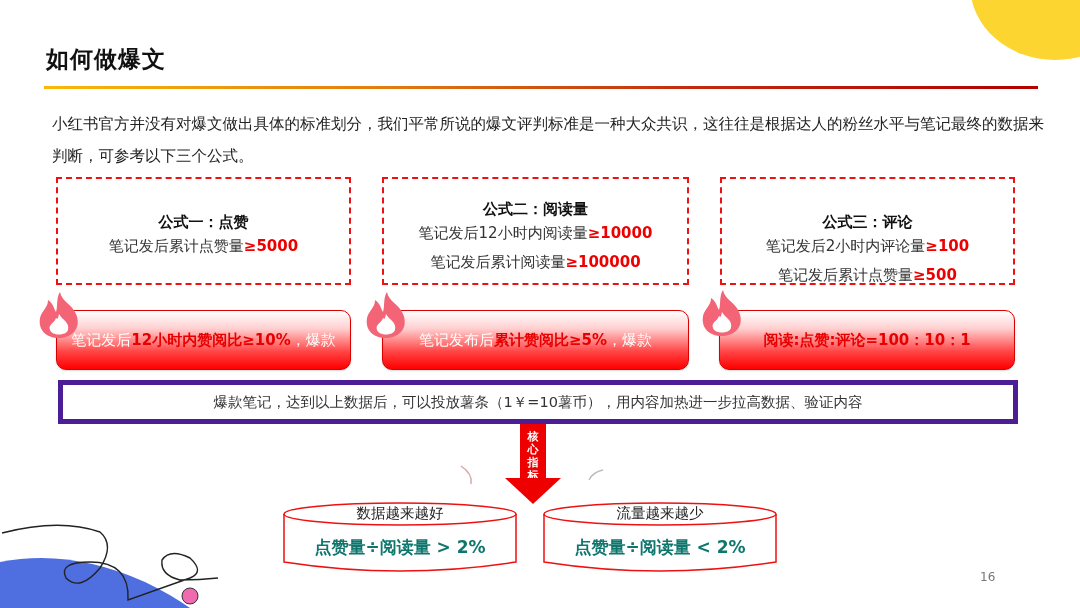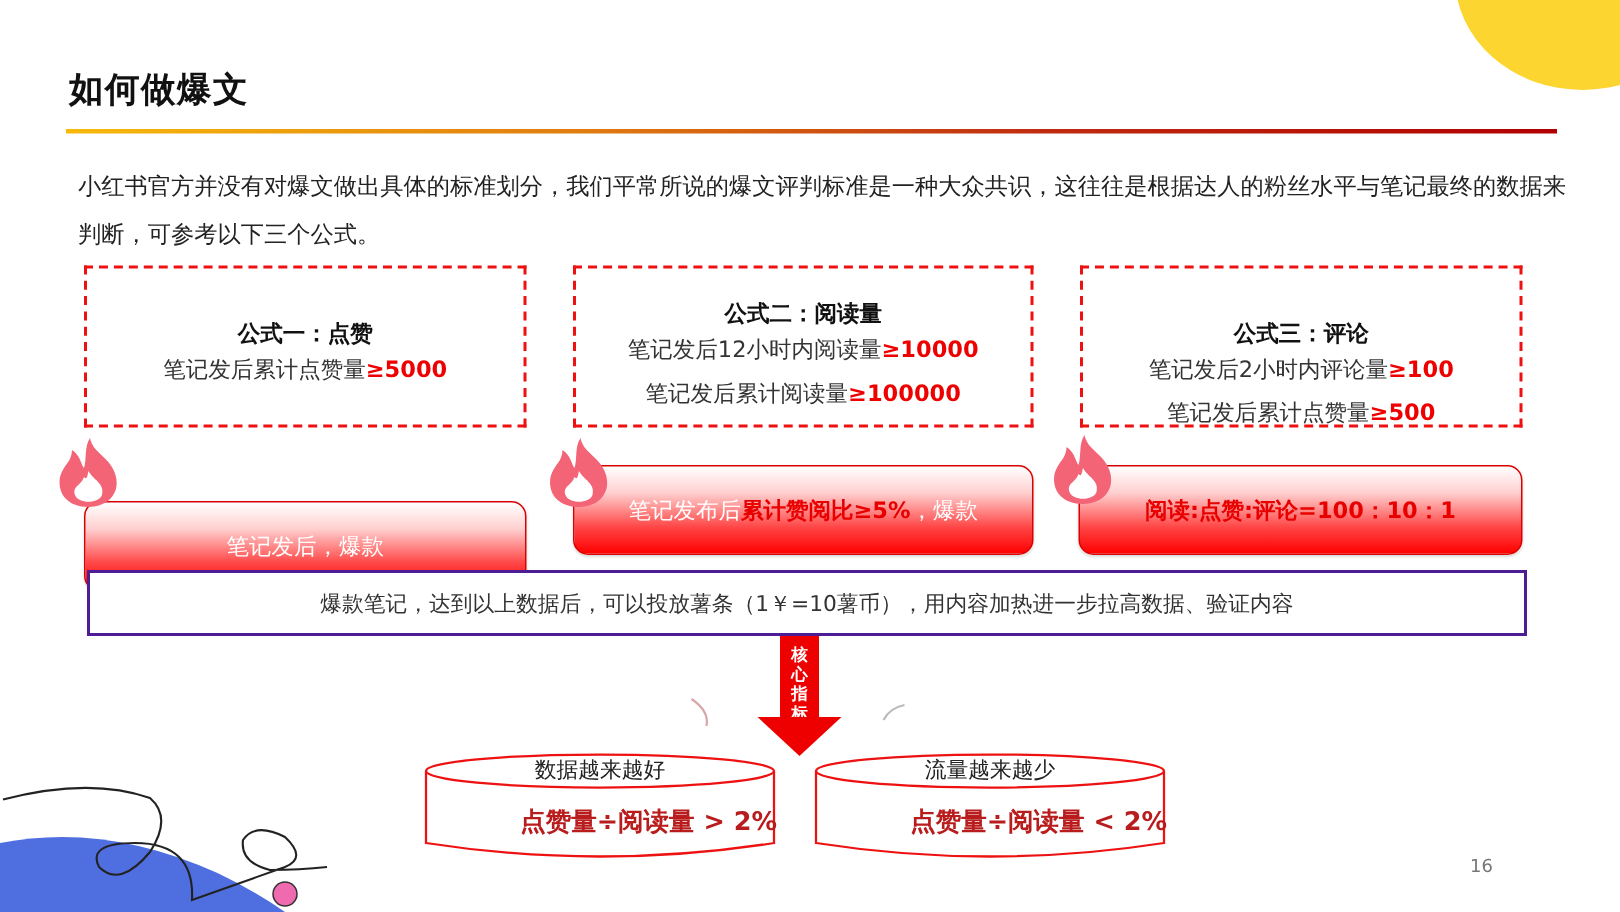--- a/index.html
+++ b/index.html
@@ -19,38 +19,38 @@
   .fb1 { left: 56px; width: 295px; }
   .fb2 { left: 382px; width: 307px; }
   .fb2 .f-title { margin-top: 20px; }
   .fb3 { left: 720px; width: 295px; }
 
   .pill { position: absolute; top: 310px; height: 60px; border-radius: 10px; border: 1px solid #d90000;
           background: linear-gradient(to bottom, #ffffff 0%, #ffd0d0 30%, #ff4545 70%, #ff0000 100%);
           display: flex; align-items: center; justify-content: center; font-size: 15px; color: #fff; box-shadow: 0 1px 2px rgba(0,0,0,0.15); }
   .pill .strong { color: #e80000; font-weight: bold; }
   .pill.p3 { color: #e80000; font-weight: bold; }
-  .p1 { left: 56px; width: 295px; margin-top: 24px; }
+  .p1 { left: 56px; width: 295px; }
   .p2 { left: 382px; width: 307px; }
   .p3 { left: 719px; width: 296px; }
 
   .flame { position: absolute; width: 46px; height: 50px; }
   .flame svg { width: 100%; height: 100%; }
 
-  .summary { position: absolute; left: 58px; top: 380px; width: 960px; height: 44px; border: 2px solid #4c1d95;
+  .summary { position: absolute; left: 58px; top: 380px; width: 960px; height: 44px; border: 5px solid #4c1d95;
              display: flex; align-items: center; justify-content: center; font-size: 14.5px; color: #333; background: #fff; }
 
   .arrow { position: absolute; left: 505px; top: 424px; width: 56px; height: 82px; }
   .arrow .shaft { position: absolute; left: 15px; top: 0; width: 26px; height: 56px; background: #ee0000; color: #fff; font-size: 11px; font-weight: bold; text-align: center; line-height: 13px; padding-top: 6px; }
   .arrow .head { position: absolute; left: 0; top: 54px; width: 0; height: 0; border-left: 28px solid transparent; border-right: 28px solid transparent; border-top: 26px solid #ee0000; }
 
   .drum { position: absolute; top: 500px; width: 236px; height: 76px; }
   .drum svg { position: absolute; left: 0; top: 0; width: 100%; height: 100%; }
   .drum .d-top { position: absolute; left: 0; width: 100%; top: 4px; text-align: center; font-size: 14.5px; color: #222; }
-  .drum .d-main { position: absolute; left: 0; width: 100%; top: 36px; text-align: right; font-size: 17px; font-weight: bold; color: #b91c1c; }
+  .drum .d-main { position: absolute; left: 0; width: 100%; top: 36px; text-align: center; font-size: 17px; font-weight: bold; color: #0f766e; }
   .drum1 { left: 282px; }
   .drum2 { left: 542px; }
 
   .swirl { position: absolute; left: 0; top: 500px; width: 230px; height: 108px; }
   .page-num { position: absolute; left: 980px; top: 570px; font-size: 12px; color: #777; }
 </style>
 </head>
 <body>
 
 <div class="yellow-blob"></div>
@@ -72,20 +72,21 @@
 </div>
 
 <div class="formula-box fb3">
   <div class="f-title">公式三：评论</div>
   <div class="f-line"><span>笔记发后2小时内评论量</span><span class="hl">≥100</span></div>
   <div class="f-line"><span>笔记发后累计点赞量</span><span class="hl">≥500</span></div>
 </div>
 
 <div class="pill p1">
   <span>笔记发后</span>
+    <span class="strong">12小时内赞阅比≥10%</span>
     <span>，爆款</span>
 </div>
 <div class="pill p2">
   <span>笔记发布后</span>
     <span class="strong">累计赞阅比≥5%</span>
     <span>，爆款</span>
 </div>
 <div class="pill p3">
   <span>阅读:点赞:评论=100：10：1</span>
 </div>

